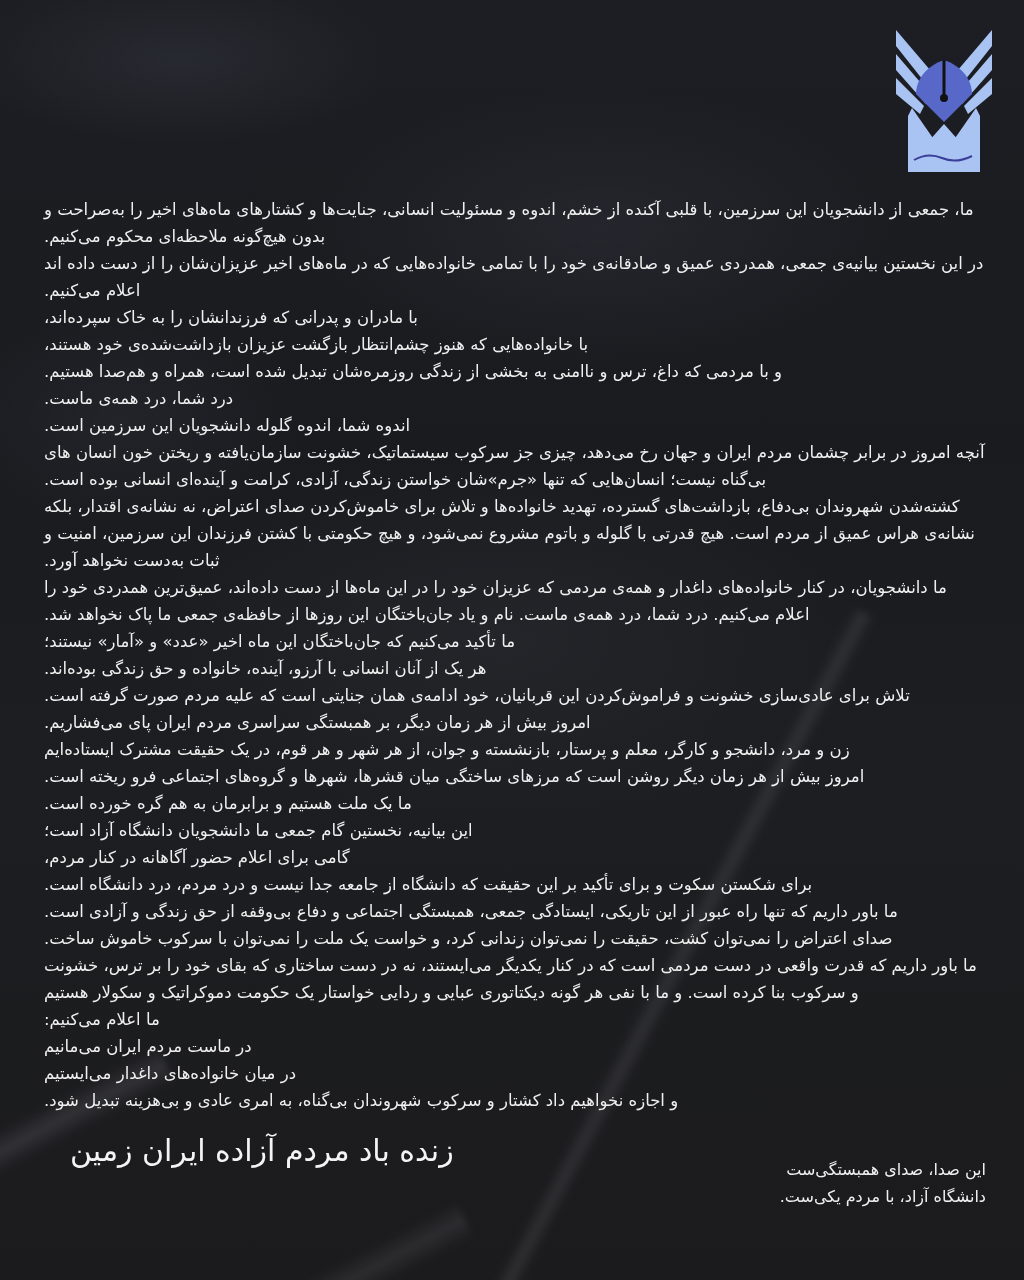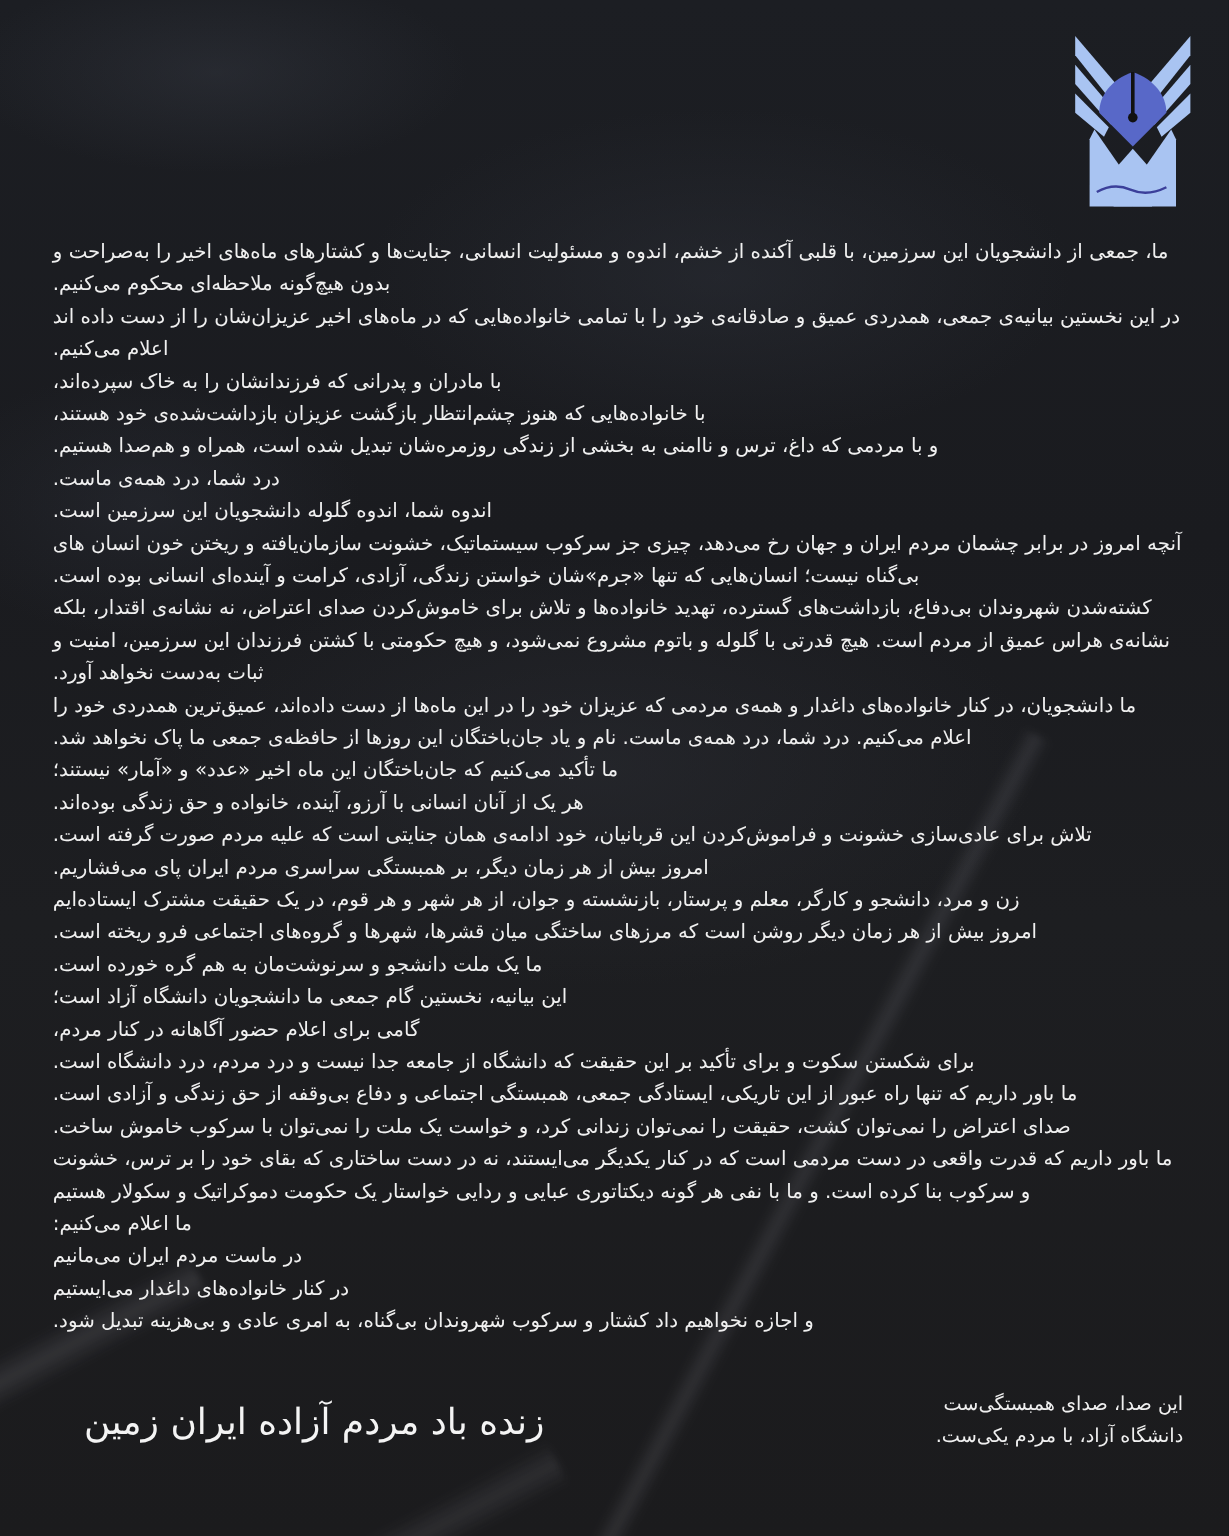--- a/index.html
+++ b/index.html
@@ -64,21 +64,21 @@
       line-height: 27px;
       text-align: left;
       color: #f0f0f0;
     }
     .body-text p { margin: 0; }
     .sign {
       position: absolute; right: 38px; top: 1156px;
       font-size: 16px; line-height: 27px; text-align: right; color: #f0f0f0;
     }
     .slogan {
-      position: absolute; left: 70px; top: 1164px;
+      position: absolute; left: 70px; top: 1129px;
       font-size: 30px; line-height: 44px; color: #f4f4f4;
     }
   </style>
 </head>
 <body>
 
 <div class="bg"></div>
 <div class="bg-streak"></div>
 <div class="bg-streak s2"></div>
 <div class="bg-streak s3"></div>
@@ -119,30 +119,30 @@
   <p>اندوه شما، اندوه گلوله دانشجویان این سرزمین است.</p>
   <p>آنچه امروز در برابر چشمان مردم ایران و جهان رخ می‌دهد، چیزی جز سرکوب سیستماتیک، خشونت سازمان‌یافته و ریختن خون انسان های بی‌گناه نیست؛ انسان‌هایی که تنها «جرم»شان خواستن زندگی، آزادی، کرامت و آینده‌ای انسانی بوده است.</p>
   <p>کشته‌شدن شهروندان بی‌دفاع، بازداشت‌های گسترده، تهدید خانواده‌ها و تلاش برای خاموش‌کردن صدای اعتراض، نه نشانه‌ی اقتدار، بلکه نشانه‌ی هراس عمیق از مردم است. هیچ قدرتی با گلوله و باتوم مشروع نمی‌شود، و هیچ حکومتی با کشتن فرزندان این سرزمین، امنیت و ثبات به‌دست نخواهد آورد.</p>
   <p>ما دانشجویان، در کنار خانواده‌های داغدار و همه‌ی مردمی که عزیزان خود را در این ماه‌ها از دست داده‌اند، عمیق‌ترین همدردی خود را اعلام می‌کنیم. درد شما، درد همه‌ی ماست. نام و یاد جان‌باختگان این روزها از حافظه‌ی جمعی ما پاک نخواهد شد.</p>
   <p>ما تأکید می‌کنیم که جان‌باختگان این ماه اخیر «عدد» و «آمار» نیستند؛</p>
   <p>هر یک از آنان انسانی با آرزو، آینده، خانواده و حق زندگی بوده‌اند.</p>
   <p>تلاش برای عادی‌سازی خشونت و فراموش‌کردن این قربانیان، خود ادامه‌ی همان جنایتی است که علیه مردم صورت گرفته است.</p>
   <p>امروز بیش از هر زمان دیگر، بر همبستگی سراسری مردم ایران پای می‌فشاریم.</p>
   <p>زن و مرد، دانشجو و کارگر، معلم و پرستار، بازنشسته و جوان، از هر شهر و هر قوم، در یک حقیقت مشترک ایستاده‌ایم</p>
   <p>امروز بیش از هر زمان دیگر روشن است که مرزهای ساختگی میان قشرها، شهرها و گروه‌های اجتماعی فرو ریخته است.</p>
-  <p>ما یک ملت دانشجو و سرنوشت‌مان به هم گره خورده است.</p>
+  <p>ما یک ملت هستیم و برابر‌مان به هم گره خورده است.</p>
   <p>این بیانیه، نخستین گام جمعی ما دانشجویان دانشگاه آزاد است؛</p>
   <p>گامی برای اعلام حضور آگاهانه در کنار مردم،</p>
   <p>برای شکستن سکوت و برای تأکید بر این حقیقت که دانشگاه از جامعه جدا نیست و درد مردم، درد دانشگاه است.</p>
   <p>ما باور داریم که تنها راه عبور از این تاریکی، ایستادگی جمعی، همبستگی اجتماعی و دفاع بی‌وقفه از حق زندگی و آزادی است.</p>
   <p>صدای اعتراض را نمی‌توان کشت، حقیقت را نمی‌توان زندانی کرد، و خواست یک ملت را نمی‌توان با سرکوب خاموش ساخت.</p>
   <p>ما باور داریم که قدرت واقعی در دست مردمی است که در کنار یکدیگر می‌ایستند، نه در دست ساختاری که بقای خود را بر ترس، خشونت و سرکوب بنا کرده است. و ما با نفی هر گونه دیکتاتوری عبایی و ردایی خواستار یک حکومت دموکراتیک و سکولار هستیم</p>
   <p>ما اعلام می‌کنیم:</p>
   <p>در ماست مردم ایران می‌مانیم</p>
-  <p>در کنار خانواده‌های داغدار می‌ایستیم</p>
+  <p>در میان خانواده‌های داغدار می‌ایستیم</p>
   <p>و اجازه نخواهیم داد کشتار و سرکوب شهروندان بی‌گناه، به امری عادی و بی‌هزینه تبدیل شود.</p>
 </main>
 
 <div class="sign">
   <div>این صدا، صدای همبستگی‌ست</div>
   <div>دانشگاه آزاد، با مردم یکی‌ست.</div>
 </div>
 
 <div class="slogan">زنده باد مردم آزاده ایران زمین</div>
 

